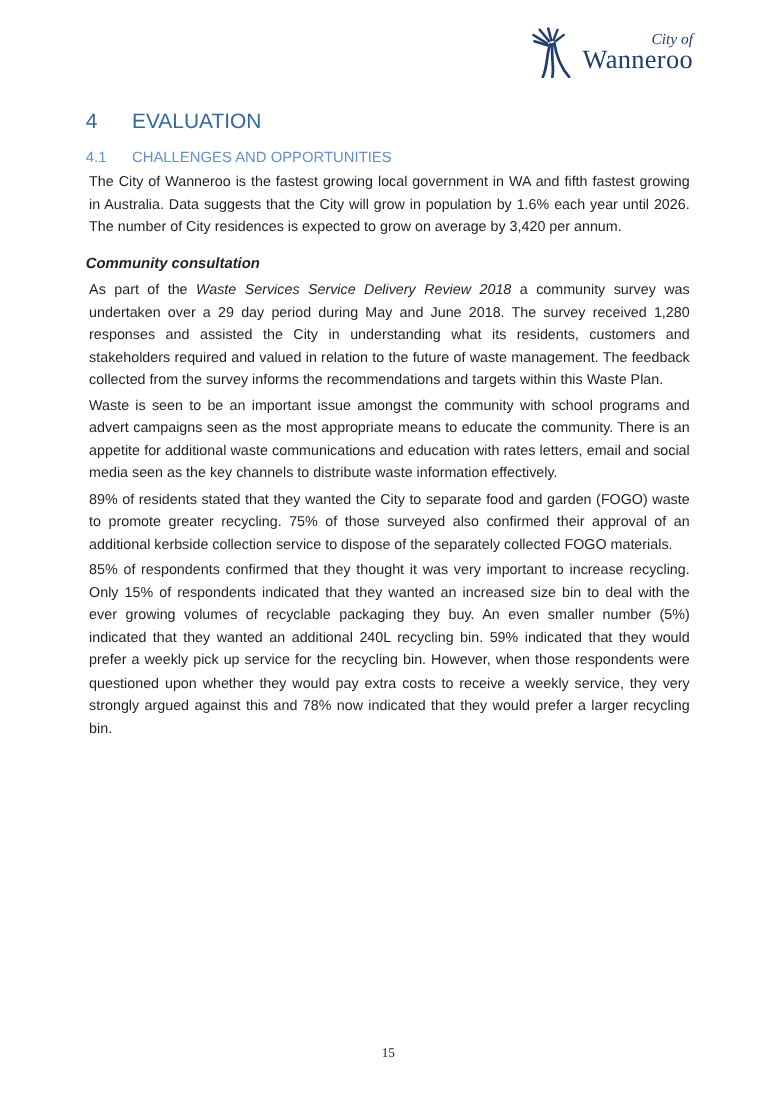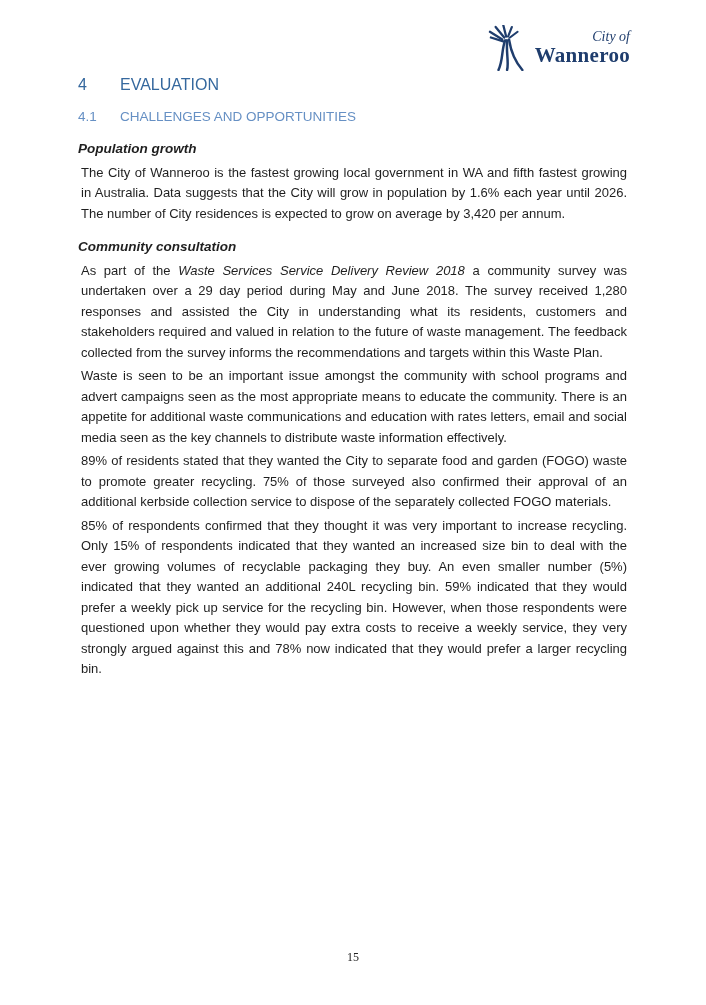--- a/index.html
+++ b/index.html
@@ -16,23 +16,23 @@
   .logo-row { display:flex; justify-content:flex-end; align-items:flex-start; height:48px;text-align:right; }
   .logo { display:flex; align-items:flex-start; color:var(--logo-navy, #1F3D6D); }
   .logo svg { stroke:var(--logo-navy, #1F3D6D); }
   .logo-text { margin-left:5px; margin-top:4px; }
   .logo-prefix {
     font-family:"Liberation Serif", serif; font-style:italic;
     font-size:14px; line-height:15px; padding-left:4px;
   }
   .logo-name {
     font-family:"Liberation Serif", serif;
-    font-size:21px; line-height:22px; letter-spacing:0.3px;font-weight:bold;
+    font-size:24px; line-height:22px; letter-spacing:0.3px;
   }
-  .h1 { margin-top:2px; font-size:16px; line-height:20px; color:var(--heading1, #35689E); }
+  .h1 { margin-top:28px; font-size:19px; line-height:20px; color:var(--heading1, #35689E); }
   .h2 { margin-top:13px; font-size:13.5px; line-height:18px; color:var(--heading2, #6690C4); }
   .hnum { display:inline-block; width:42px; }
   .subt {
     margin-top:13px; font-weight:bold; font-style:italic;
     font-size:13.5px; line-height:20.5px;
   }
   p.body {
     margin:3px; font-size:13px; line-height:20.5px;
     text-align:justify;
   }
@@ -71,21 +71,20 @@
   </div>
 
   <div class="h1">
     <span class="hnum">4</span><span>EVALUATION</span>
   </div>
 
   <div class="h2">
     <span class="hnum">4.1</span><span>CHALLENGES AND OPPORTUNITIES</span>
   </div>
 
-  <div class="subt">Population growth</div>
   <p class="body">The City of Wanneroo is the fastest growing local government in WA and fifth fastest growing in Australia. Data suggests that the City will grow in population by 1.6% each year until 2026. The number of City residences is expected to grow on average by 3,420 per annum.</p>
 
   <div class="subt gap">Community consultation</div>
 
   <p class="body gap"><span>As part of the </span><span class="it">Waste Services Service Delivery Review 2018</span><span> a community survey was undertaken over a 29 day period during May and June 2018. The survey received 1,280 responses and assisted the City in understanding what its residents, customers and stakeholders required and valued in relation to the future of waste management. The feedback collected from the survey informs the recommendations and targets within this Waste Plan.</span></p>
 
   <p class="body gap">Waste is seen to be an important issue amongst the community with school programs and advert campaigns seen as the most appropriate means to educate the community. There is an appetite for additional waste communications and education with rates letters, email and social media seen as the key channels to distribute waste information effectively.</p>
 
   <p class="body gap">89% of residents stated that they wanted the City to separate food and garden (FOGO) waste to promote greater recycling. 75% of those surveyed also confirmed their approval of an additional kerbside collection service to dispose of the separately collected FOGO materials.</p>
 

